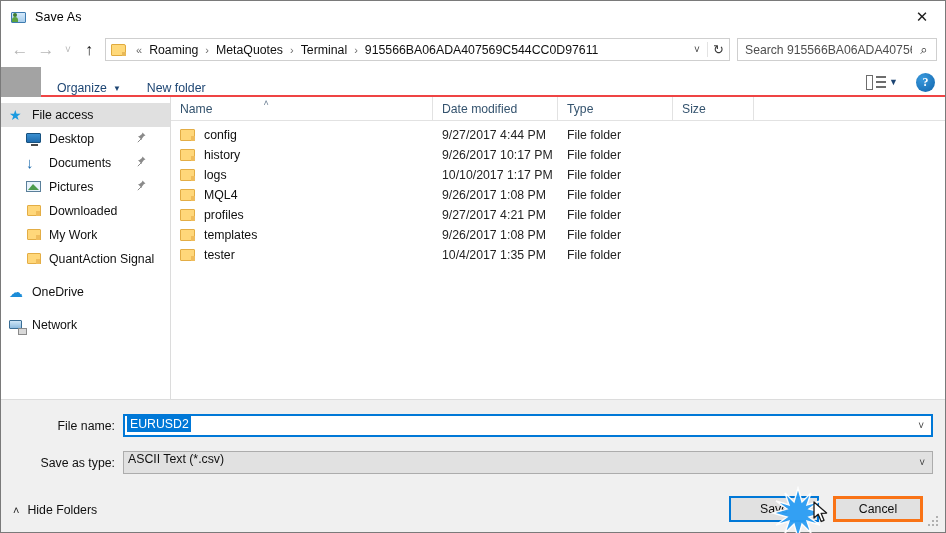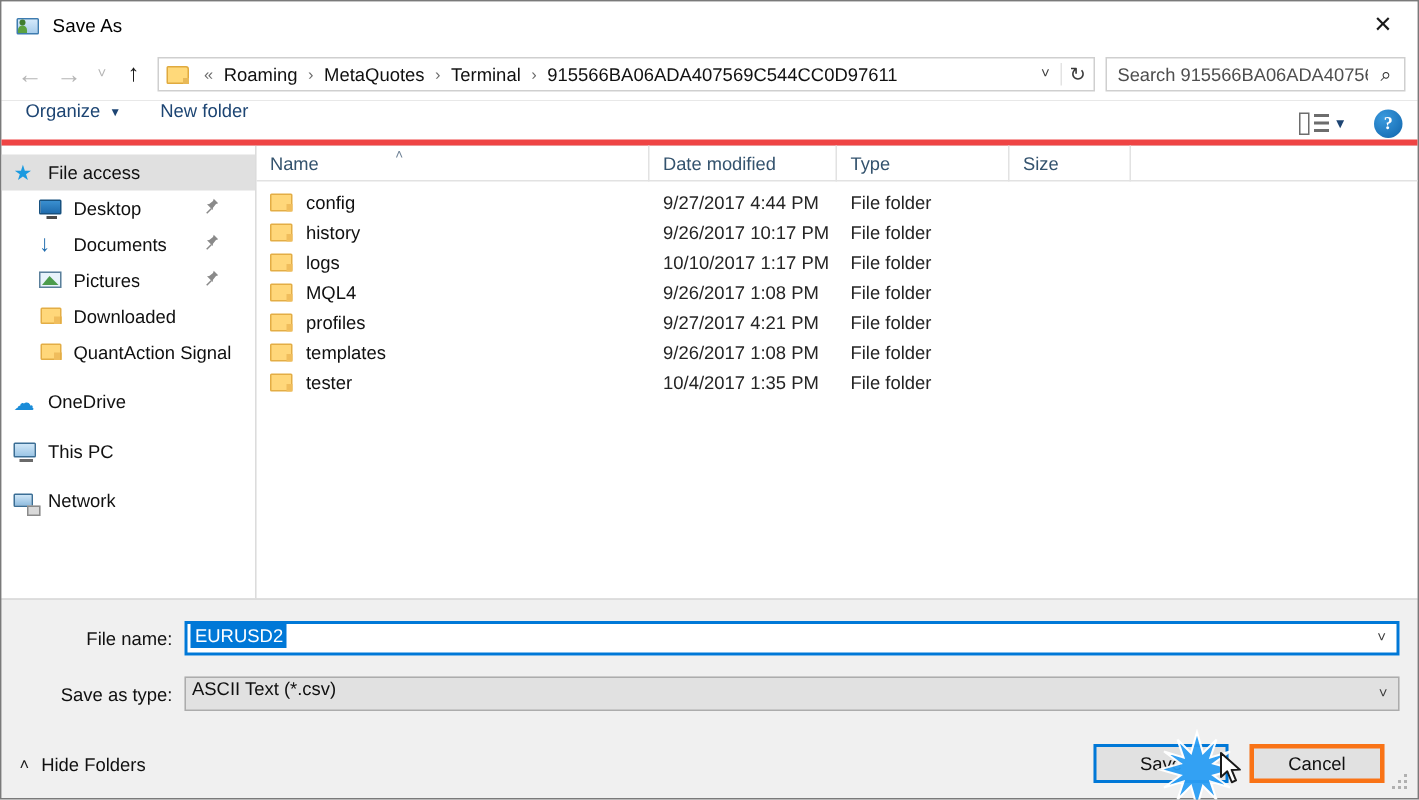--- a/index.html
+++ b/index.html
@@ -126,24 +126,25 @@
   }
   .searchbox .mag {
     flex: 0 0 auto; width: 24px; text-align: center;
     font-size: 13px; color: #2d2d2d;
   }
 
   
   .cmdbar {
     height: 30px; min-height: 30px;
     background: #ffffff;
-    display: flex; align-items: flex-start;
+    display: flex; align-items: flex-end;
     padding-left: 16px;
-    border-bottom: 4px solid #ef4444;
-    position: relative;
+    border-bottom: 2px solid #ef4444;
+    position: relative;
+    margin-left: 40px;
   }
   .cmd-item {
     font-size: 12.3px; color: #1d4573;
     margin-right: 26px;
     display: flex; align-items: center;
   }
   .cmd-caret { font-size: 8px; margin-left: 6px; color: #1d4573; }
   .cmd-right {
     position: absolute; right: 10px; top: 0; height: 30px;
     display: flex; align-items: center;
@@ -466,39 +467,39 @@
       </div>
 
       <div class="side-item indent">
         <span class="s-ico">
             <span class="ico-folder"></span>
           </span>
         <span class="side-label">Downloaded</span>
       </div>
 
 
+      <div class="side-item indent">
+        <span class="s-ico">
+            <span class="ico-folder"></span>
+          </span>
+        <span class="side-label">My Work</span>
+      </div>
 
       <div class="side-item indent">
         <span class="s-ico">
             <span class="ico-folder"></span>
           </span>
         <span class="side-label">QuantAction Signal</span>
       </div>
 
       <div class="side-item group">
         <span class="s-ico"><span class="ico-cloud">☁</span></span>
         <span class="side-label">OneDrive</span>
       </div>
 
-      <div class="side-item group">
-        <span class="s-ico">
-            <span class="ico-pc"></span>
-          </span>
-        <span class="side-label">This PC</span>
-      </div>
 
       <div class="side-item group">
         <span class="s-ico">
             <span class="ico-net"></span>
           </span>
         <span class="side-label">Network</span>
       </div>
 
     </div>
 

